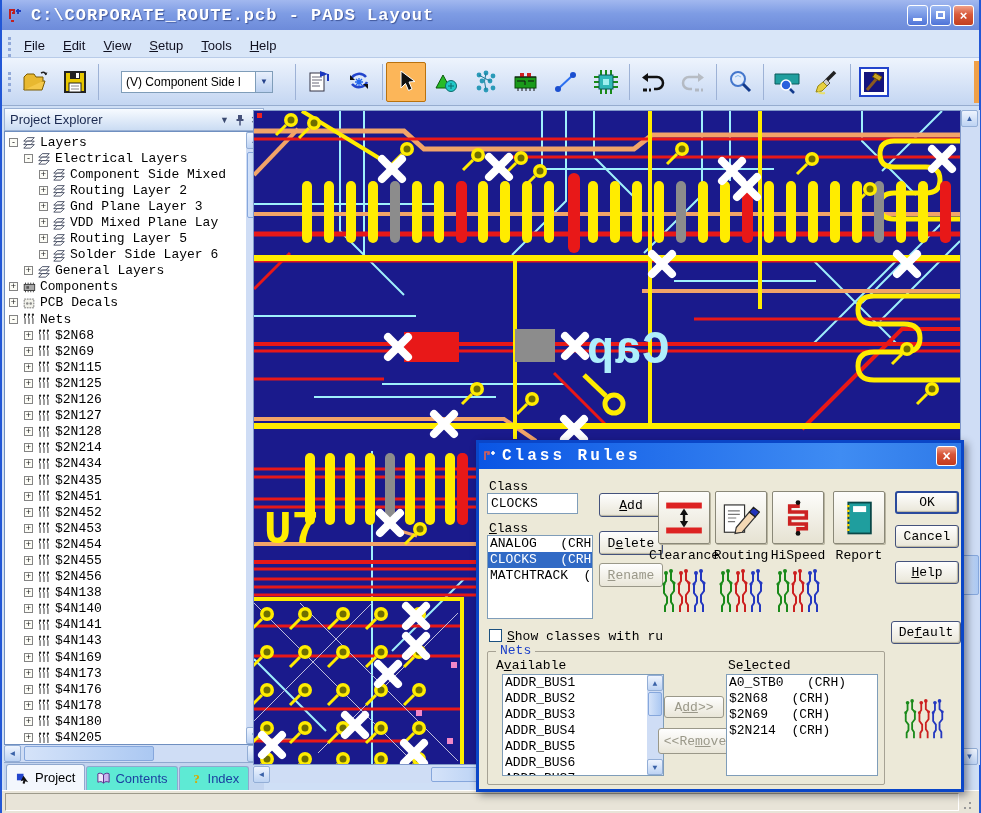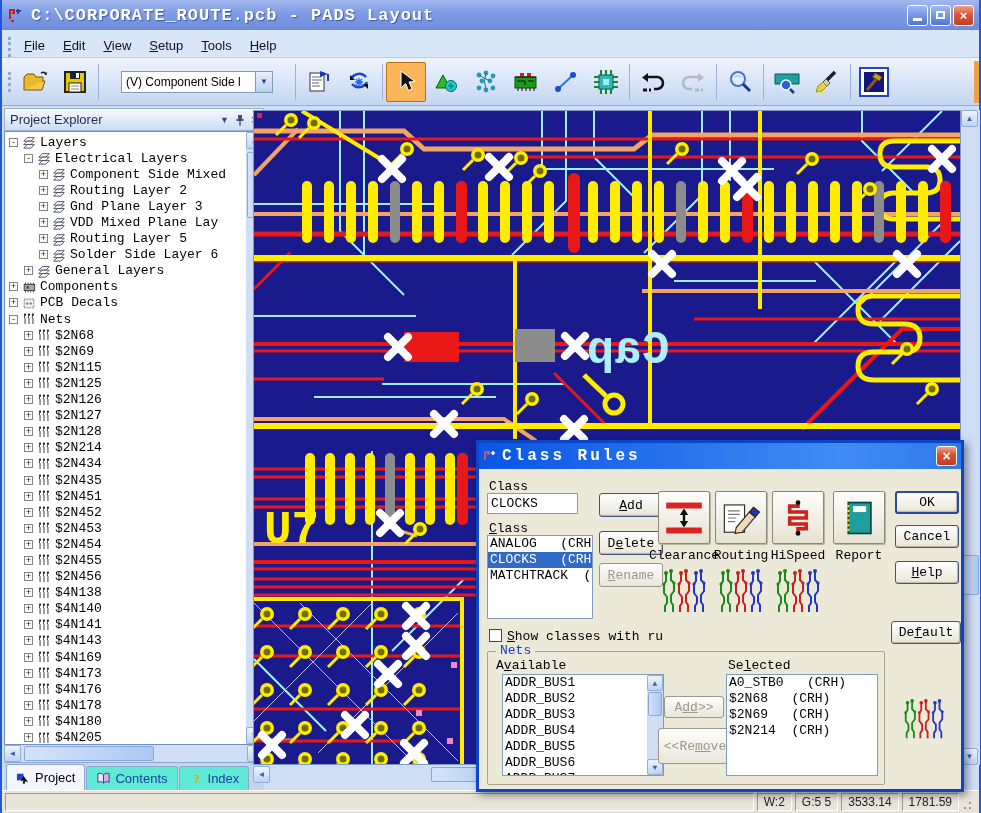--- a/index.html
+++ b/index.html
@@ -913,27 +913,20 @@
     </div>
     <div class="canvas-hs">
       <div class="sb-btn">◄</div>
       <div class="sb-thumb" style="left:178px;top:1px;bottom:1px;width:80px"></div>
       <div class="sb-btn">►</div>
     </div>
   </div>
 
   <div class="statusbar">
     <div class="sp-fill"></div>
-    <div style="display:flex">
-
-    <div class="sp">W:2</div>
-        <div class="sp">G:5 5</div>
-        <div class="sp">3533.14</div>
-        <div class="sp">1781.59</div>
-      </div>
     <div class="gripdots"></div>
   </div>
 
   <div class="dialog">
     <div class="dlg-title">
       <svg width="14" height="14" viewBox="0 0 14 14">
         <path d="M2 11 V3 h4 v2 H4" stroke="#e06050" stroke-width="1.6" fill="none"></path>
         <path d="M8 4 h4 M10 2 v4" stroke="#fff" stroke-width="1.6"></path>
       </svg>
       <span class="dlg-title-text">Class Rules</span>
@@ -1035,21 +1028,21 @@
               <div class="lrow">ADDR_BUS6</div>
               <div class="lrow">ADDR_BUS7</div>
             </div>
           <div class="sb-v" style="width:16px">
             <div class="sb-btn" style="position:absolute;top:0;width:16px;height:16px">▲</div>
             <div class="sb-thumb" style="left:1px;right:1px;top:17px;height:24px"></div>
             <div class="sb-btn" style="position:absolute;bottom:0;width:16px;height:16px">▼</div>
           </div>
         </div>
         <button class="abs btn disabled" style="left:176px;top:44px;width:60px;height:22px">A<span class="ul">dd</span>&gt;&gt;</button>
-        <button class="abs btn disabled" style="left:170px;top:76px;width:74px;height:36px">&lt;&lt;Re<span class="ul">mo</span>ve</button>
+        <button class="abs btn disabled" style="left:170px;top:76px;width:74px;height:26px">&lt;&lt;Re<span class="ul">mo</span>ve</button>
         <div class="abs" style="left:240px;top:6px">Se<span class="ul">l</span>ected</div>
         <div class="abs lbox" style="left:238px;top:22px;width:152px;height:102px">
 
         <div class="lrow">A0_STB0   (CRH)</div>
             <div class="lrow">$2N68   (CRH)</div>
             <div class="lrow">$2N69   (CRH)</div>
             <div class="lrow">$2N214  (CRH)</div>
           </div>
       </div>
 

